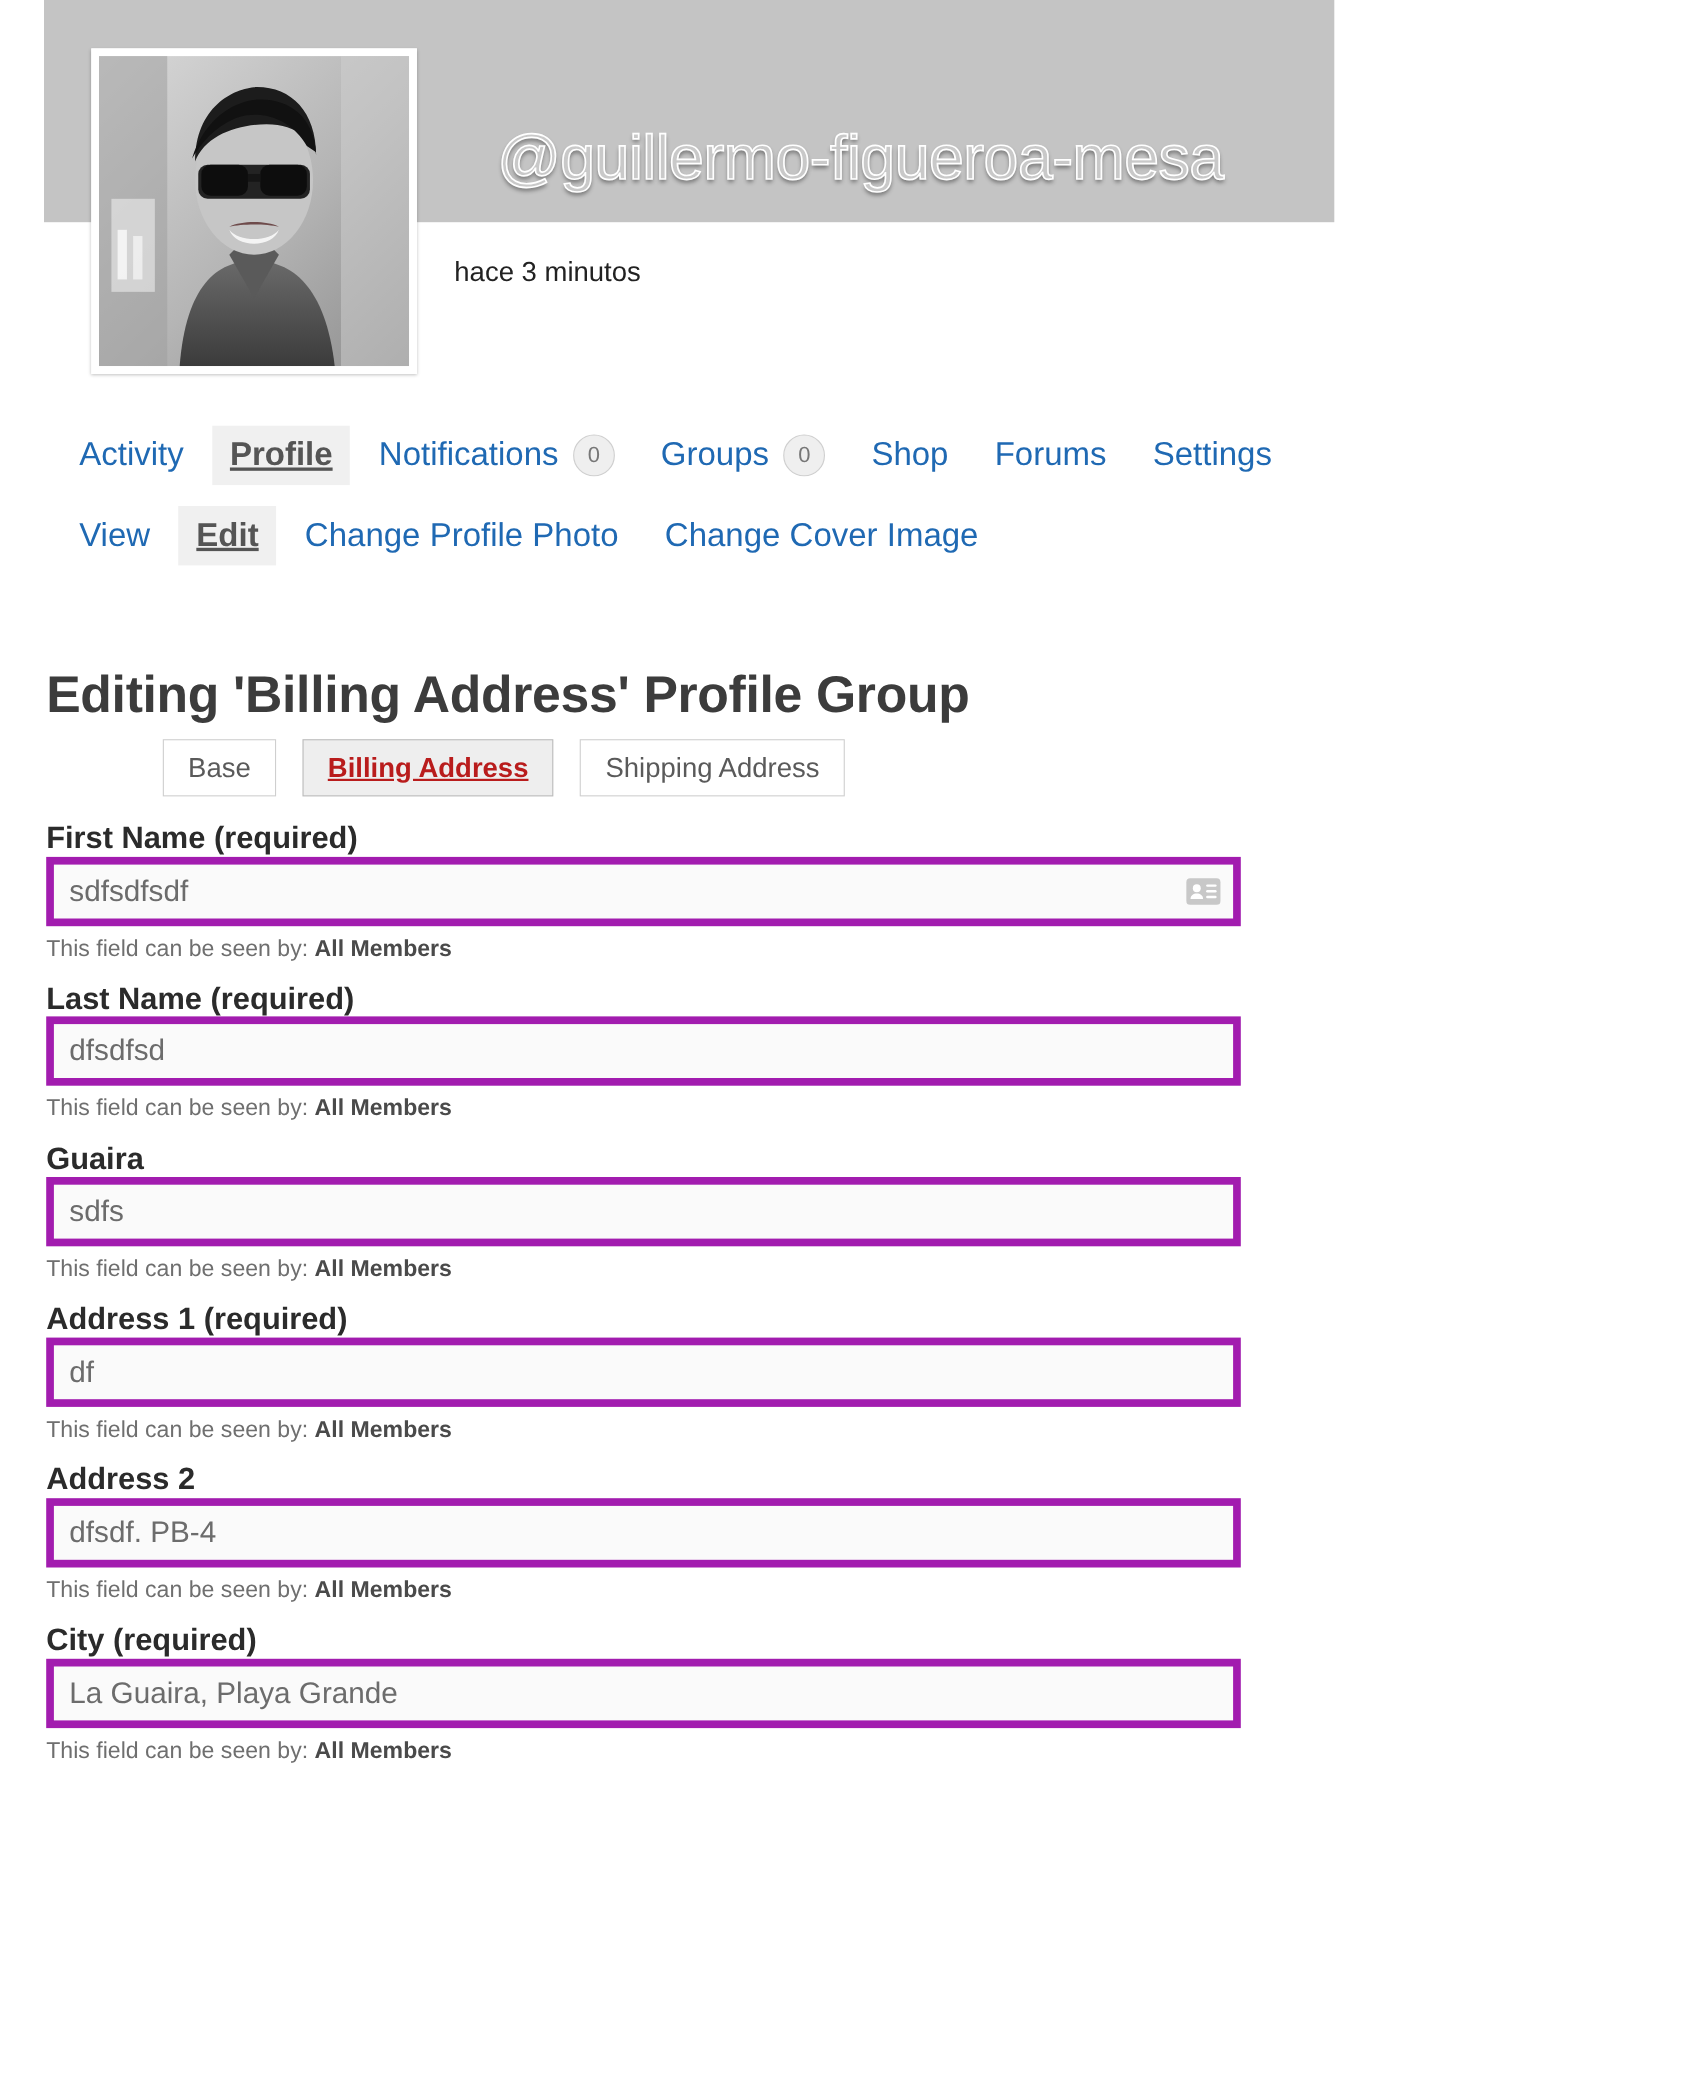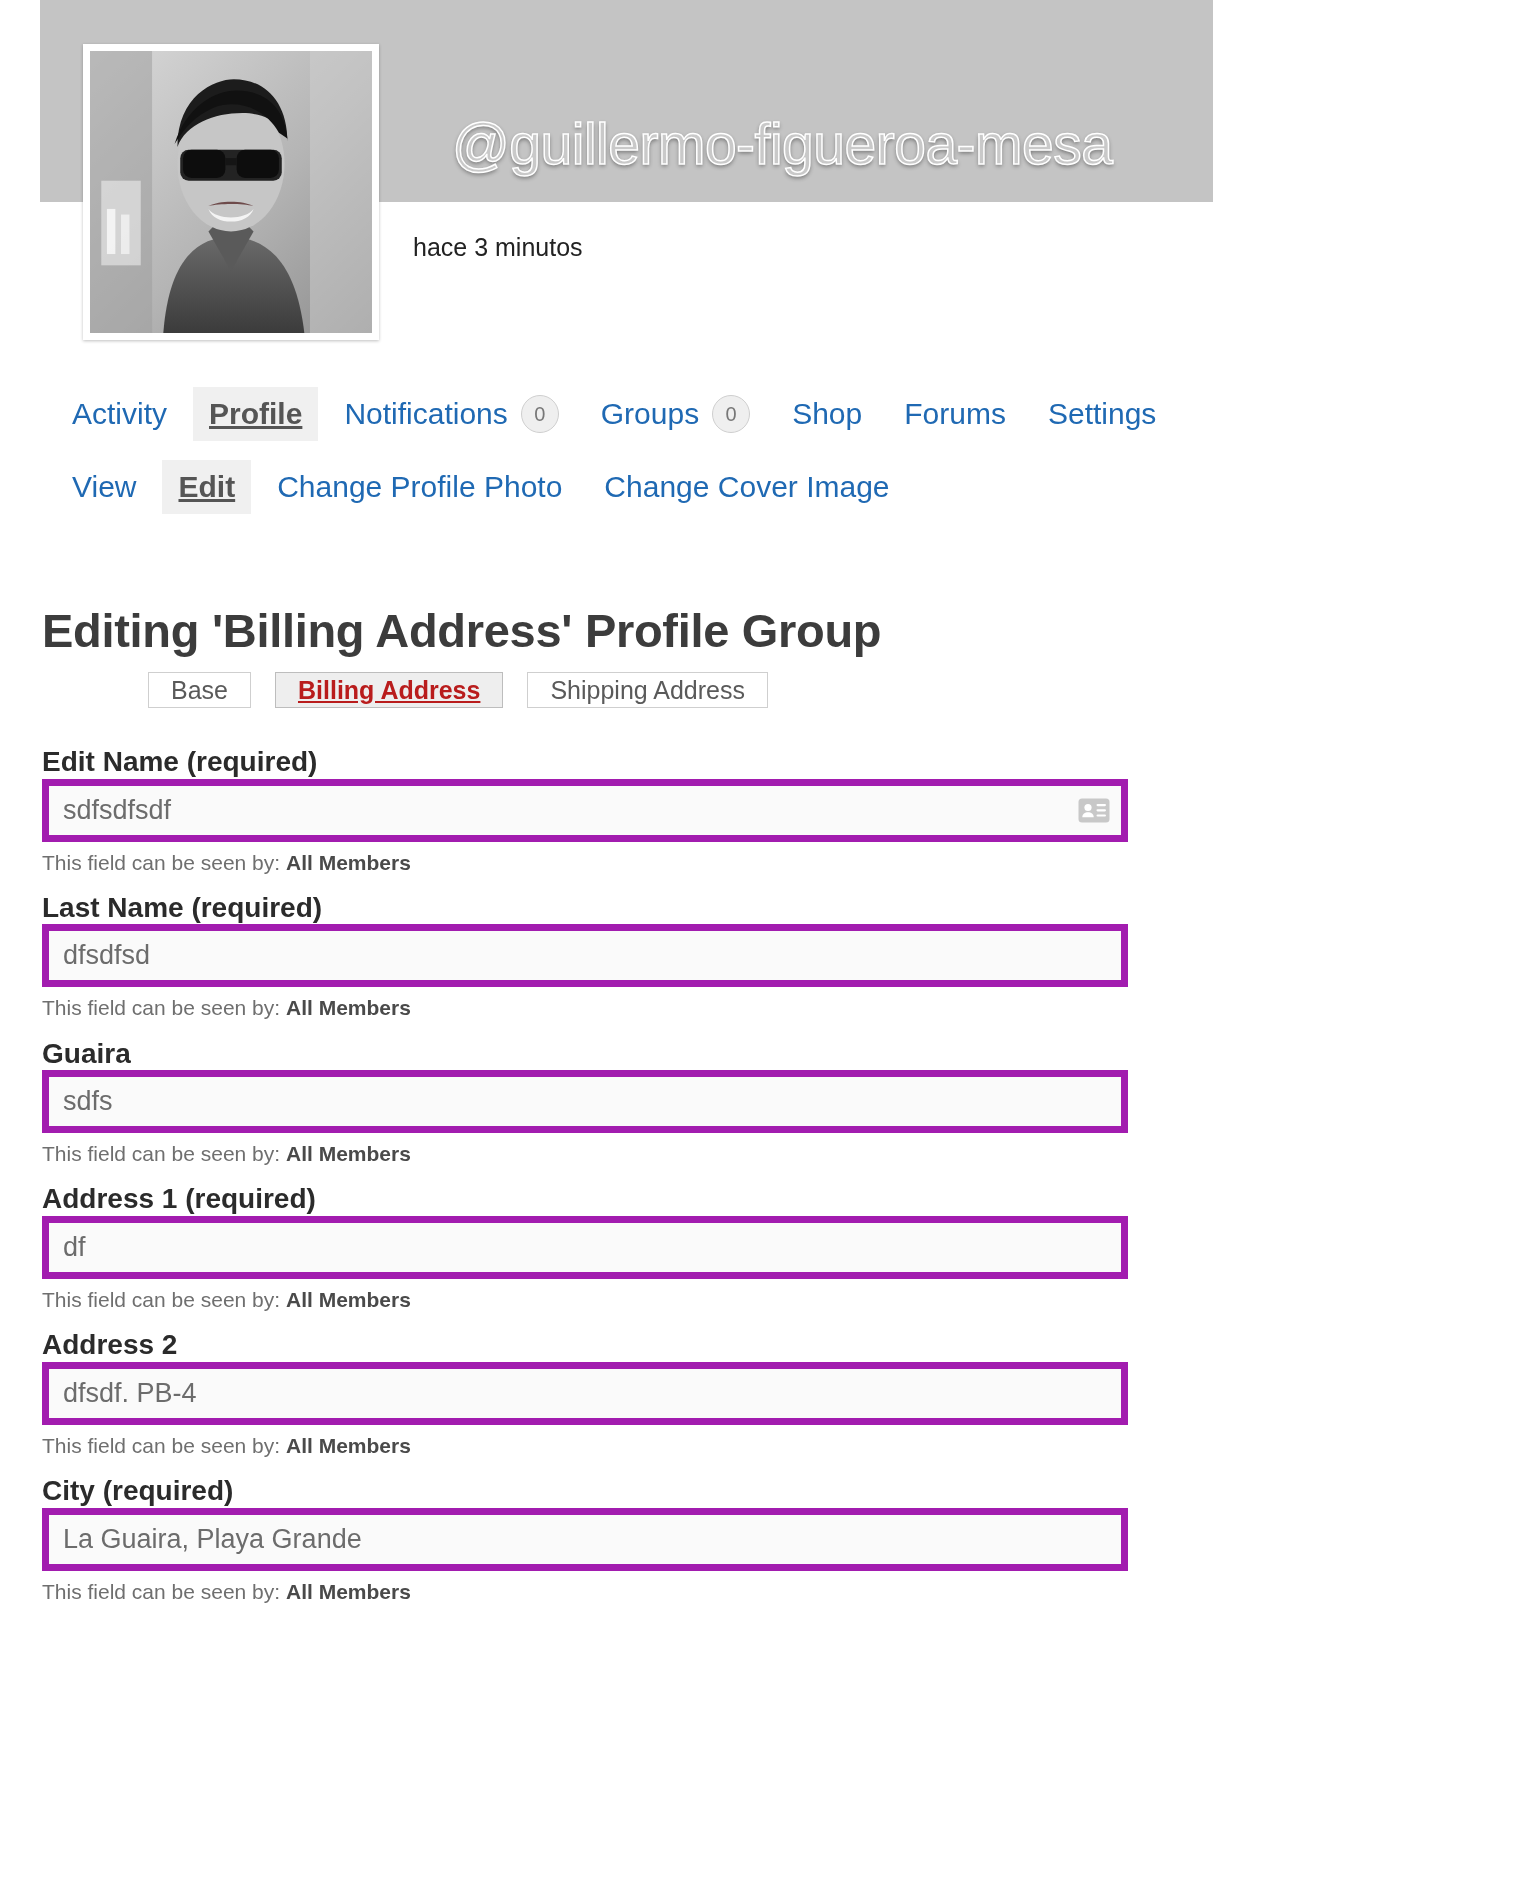--- a/index.html
+++ b/index.html
@@ -112,21 +112,21 @@
   .group-tabs {
     position: absolute;
     left: 148px; top: 672px;
     display: flex;
     align-items: stretch;
   }
   .group-tab {
     display: inline-flex;
     align-items: center;
     justify-content: center;
-    height: 36px;
+    height: 52px;
     padding: 0 22px;
     margin-right: 24px;
     border: 1px solid #cfcfcf;
     background: #ffffff;
     color: #5a5a5a;
     font-size: 25px;
     line-height: 1;
     cursor: pointer;
   }
   .group-tab.current {
@@ -277,21 +277,21 @@
     </span>
     <span class="group-tab current">
       <span>Billing Address</span>
     </span>
     <span class="group-tab">
       <span>Shipping Address</span>
     </span>
   </div>
 
 <form class="form-area" id="form-area">
-    <div class="field-block"><label class="field-label">Edit Name (required)</label><div class="field-input-wrap">
+    <div class="field-block"><label class="field-label">First Name (required)</label><div class="field-input-wrap">
         <input type="text" class="field-input" value="sdfsdfsdf" style="">
         <span class="field-addon">
           <svg width="32" height="25" viewBox="0 0 32 25" aria-hidden="true">
             <rect x="0.5" y="0.5" width="31" height="24" rx="3.5" fill="#c8c8c8"></rect>
             <circle cx="10" cy="9.5" r="3.6" fill="#ffffff"></circle>
             <path d="M4.3 19.2c0-3.3 2.6-5 5.7-5s5.7 1.7 5.7 5z" fill="#ffffff"></path>
             <rect x="18.5" y="6" width="9.5" height="2.2" rx="1.1" fill="#ffffff"></rect>
             <rect x="18.5" y="11.2" width="9.5" height="2.2" rx="1.1" fill="#ffffff"></rect>
             <rect x="18.5" y="16.4" width="9.5" height="2.2" rx="1.1" fill="#ffffff"></rect>
           </svg>

